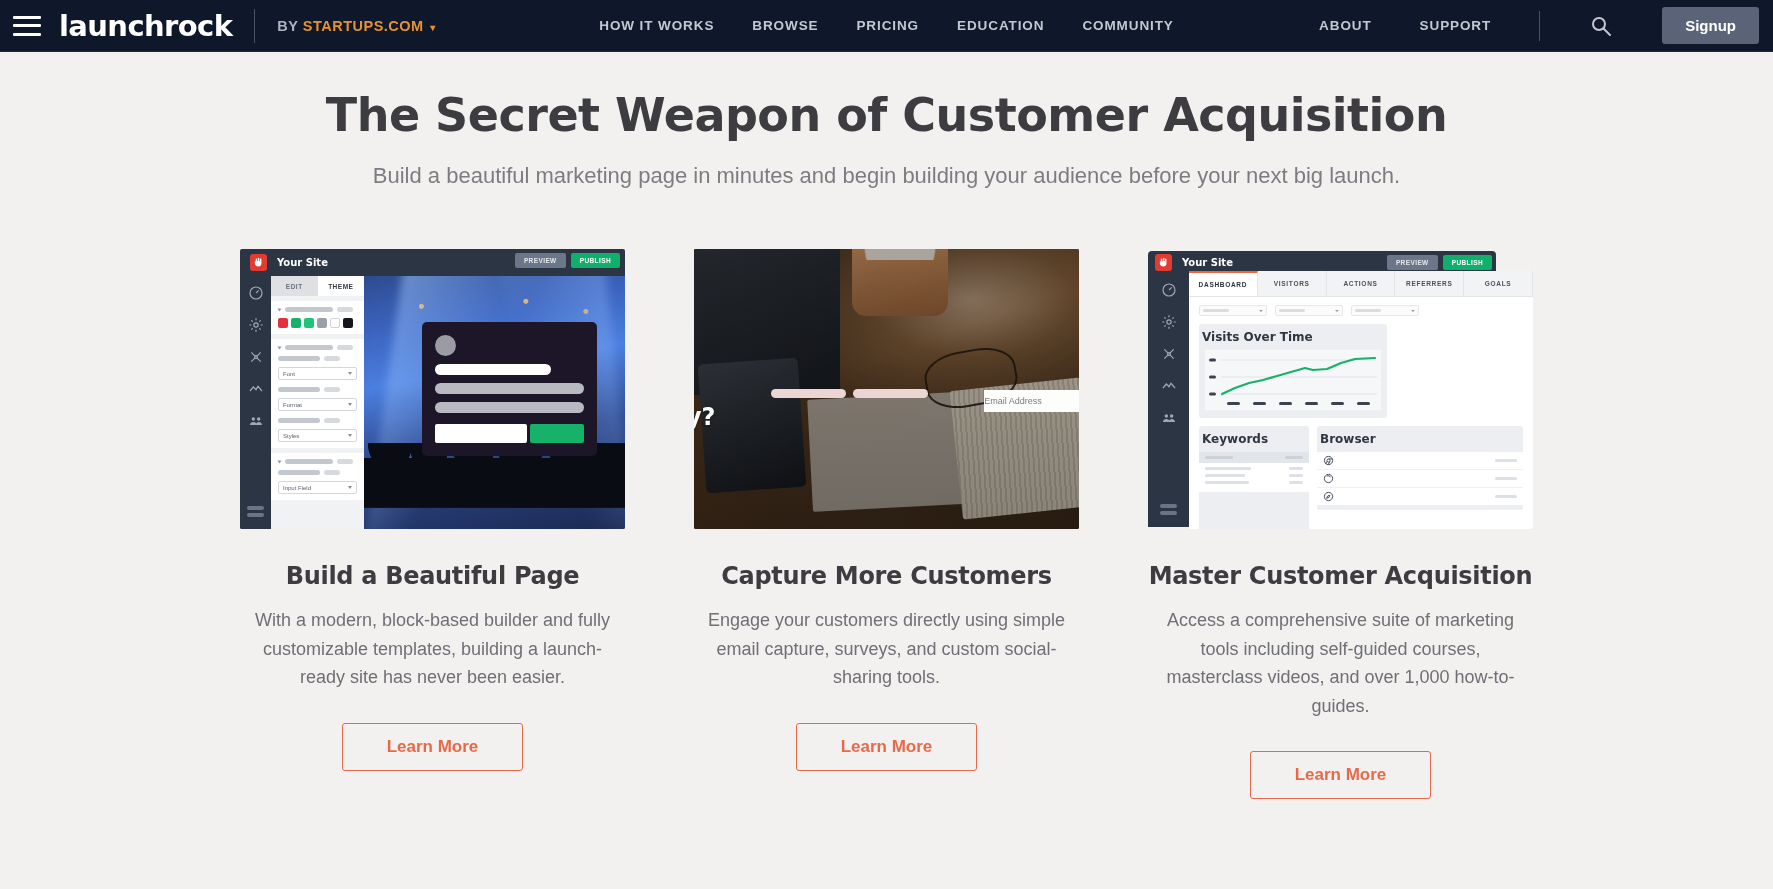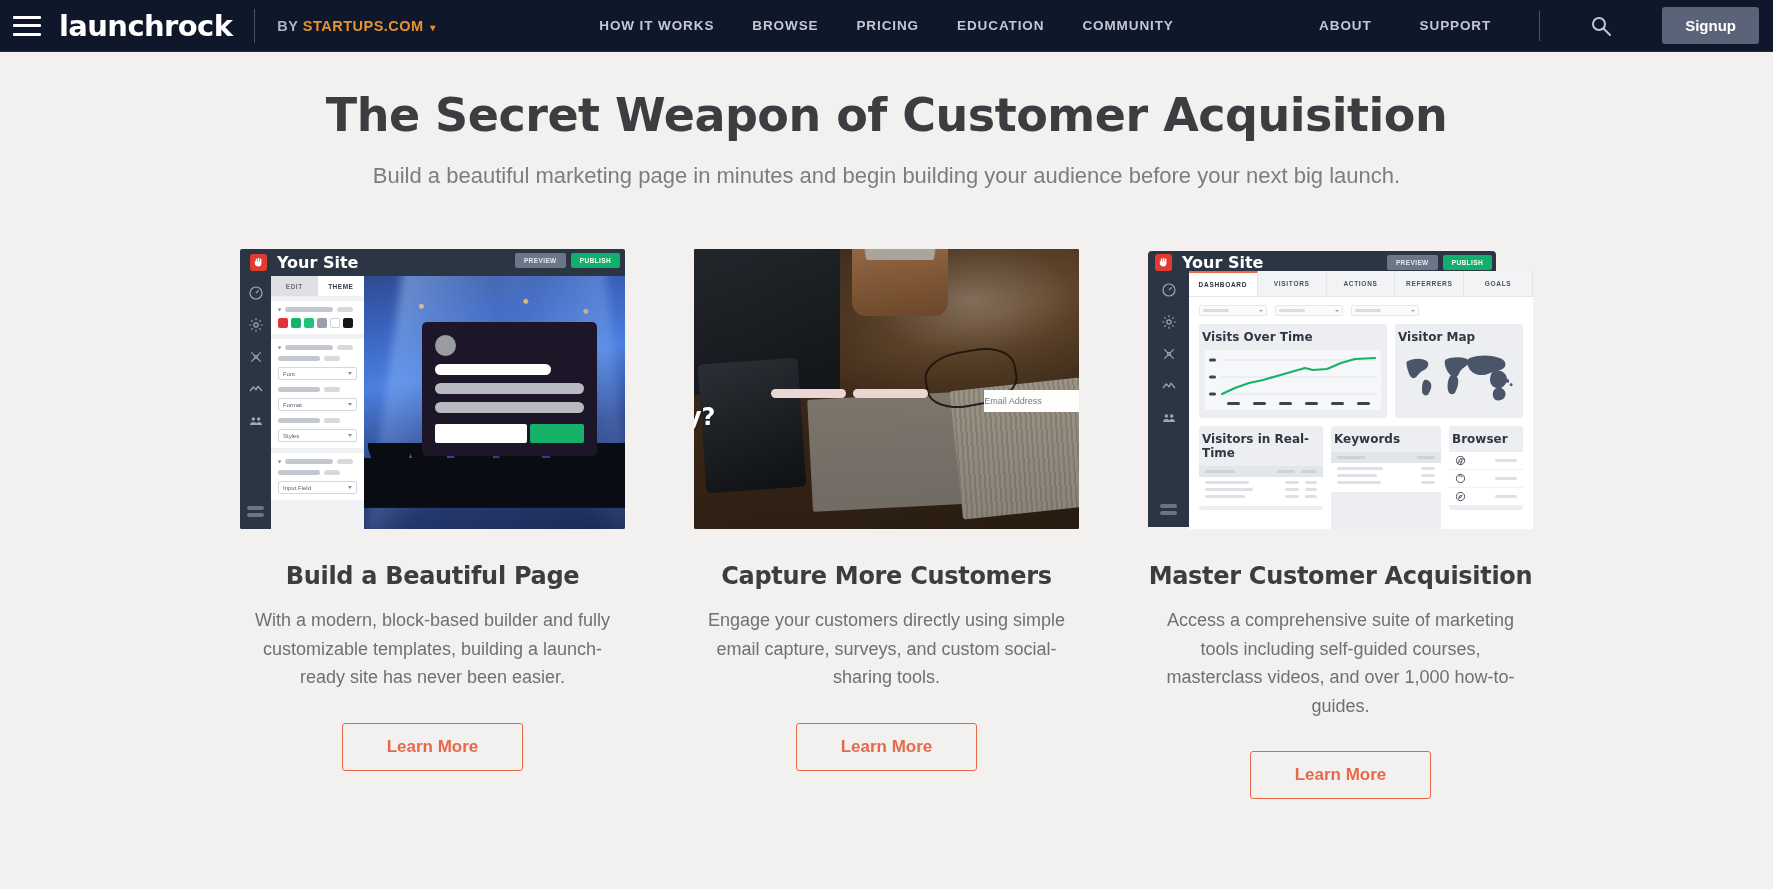--- a/index.html
+++ b/index.html
@@ -113,21 +113,21 @@
   }
 
   
   .mock { position:absolute; inset:0; }
   .m-dark { background:#2C3543; }
   .m1-top { height: 27px; display:flex; align-items:center; padding-left:6px; position:relative;}
   .logo-sq {
     width:17px;height:17px;background:#E23B32;border-radius:3px;margin-left:4px;
     display:flex;align-items:center;justify-content:center;
   }
-  .m1-title { color:#fff;font-size:16px;font-weight:700;margin-left:10px;font-family:"DejaVu Sans",sans-serif;}
+  .m1-title { color:#fff;font-size:10px;font-weight:700;margin-left:10px;font-family:"DejaVu Sans",sans-serif;}
   .m1-btns { position:absolute; right:5px; top:4px; display:flex; gap:5px;}
   .btn-prev { background:#6C7689;color:#e6e9ee;font-size:6.5px;font-weight:700;letter-spacing:.4px;padding:4px 9px;border-radius:2px;}
   .btn-pub { background:#10AF6B;color:#fff;font-size:6.5px;font-weight:700;letter-spacing:.4px;padding:4px 9px;border-radius:2px;}
   .m1-body { display:flex; height:253px; }
   .m1-rail { width:31px; background:#2C3543; display:flex;flex-direction:column;align-items:center;padding-top:9px; position:relative;}
   .m1-rail .ic { width:16px;height:16px;margin-bottom:16px; opacity:.72; }
   .m1-rail .foot { position:absolute; bottom:9px; width:17px;}
   .m1-rail .foot div{height:4px;background:#6b7487;border-radius:2px;margin-bottom:3px;}
   .m1-panel { width:93px; background:#F1F2F4; }
   .m1-tabs { display:flex; height:20px; }
@@ -538,66 +538,23 @@
                     <rect x="48" y="52" width="13" height="3" rx="1.5"></rect>
                     <rect x="74" y="52" width="13" height="3" rx="1.5"></rect>
                     <rect x="100" y="52" width="13" height="3" rx="1.5"></rect>
                     <rect x="126" y="52" width="13" height="3" rx="1.5"></rect>
                     <rect x="152" y="52" width="13" height="3" rx="1.5"></rect>
                   </g>
                 </svg>
               </div>
             </div>
 
-            <div class="panel p-map">
-              <div class="panel-h">Visitor Map</div>
-              <div style="padding:0 6px">
-                <svg width="100%" height="56" viewBox="0 0 120 58">
-                  <g fill="#4A5567">
-                    <path d="M6 12c5-3 12-4 18-2 3 1 5 3 4 6-1 4-6 5-9 8-2 2-4 6-7 5-3-1-4-5-5-8-1-4-2-7-1-9z"></path>
-                    <path d="M24 31c3-1 6 1 7 4 1 4-1 8-3 11-2 2-5 1-6-2-1-4 0-11 2-13z"></path>
-                    <path d="M46 10c7-3 15-3 22-1 2 1 3 3 2 5-2 3-6 4-8 7-2 2-2 6-5 7-4 1-7-3-9-6-2-4-4-10-2-12z"></path>
-                    <path d="M52 26c3-1 6 1 7 4 1 5-1 10-3 14-2 3-6 2-7-1-2-6 0-15 3-17z"></path>
-                    <path d="M72 8c9-3 20-3 29 0 4 1 8 4 7 8-1 4-6 5-10 6-5 1-9 4-14 4-6 0-12-3-14-8-2-4-2-9 2-10z"></path>
-                    <path d="M96 22c5-2 11 0 13 5 2 5-1 10-5 12-4 2-9 0-11-4-2-5 0-12 3-13z"></path>
-                    <path d="M98 40c4-2 9 0 10 4 1 4-2 8-6 8-4 1-7-2-7-6 0-3 1-5 3-6z"></path>
-                    <circle cx="110" cy="32" r="2"></circle>
-                    <circle cx="114" cy="36" r="1.5"></circle>
-                  </g>
-                </svg>
-              </div>
-            </div>
           </div>
 
           <div class="m3-row2">
-            <div class="panel p-rt">
-              <div class="panel-h">Visitors in Real-Time</div>
-              <div class="tbl-head">
-                  <div class="c" style="width:30px"></div>
-                  <div class="c" style="width:18px;margin-left:auto"></div>
-                  <div class="c" style="width:16px"></div>
-                </div>
-              <div class="tbl-body">
-                <div class="tbl-r">
-                    <div class="c" style="width:44px"></div>
-                    <div class="c" style="width:14px;margin-left:auto"></div>
-                    <div class="c" style="width:12px"></div>
-                  </div>
-                <div class="tbl-r">
-                    <div class="c" style="width:48px"></div>
-                    <div class="c" style="width:14px;margin-left:auto"></div>
-                    <div class="c" style="width:12px"></div>
-                  </div>
-                <div class="tbl-r">
-                    <div class="c" style="width:40px"></div>
-                    <div class="c" style="width:14px;margin-left:auto"></div>
-                    <div class="c" style="width:12px"></div>
-                  </div>
-              </div>
-            </div>
 
             <div class="panel p-kw">
               <div class="panel-h">Keywords</div>
               <div class="tbl-head">
                   <div class="c" style="width:28px"></div>
                   <div class="c" style="width:18px;margin-left:auto"></div>
                 </div>
               <div class="tbl-body">
                 <div class="tbl-r">
                     <div class="c" style="width:46px"></div>

